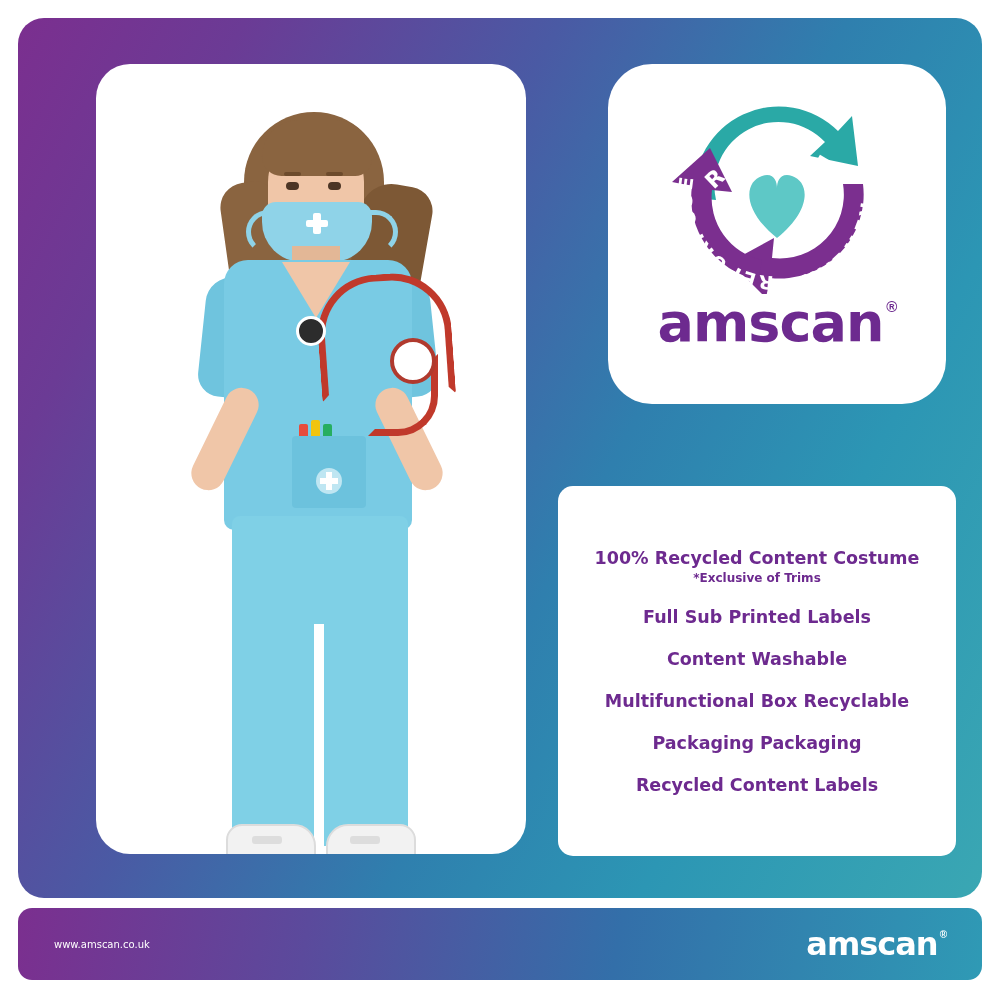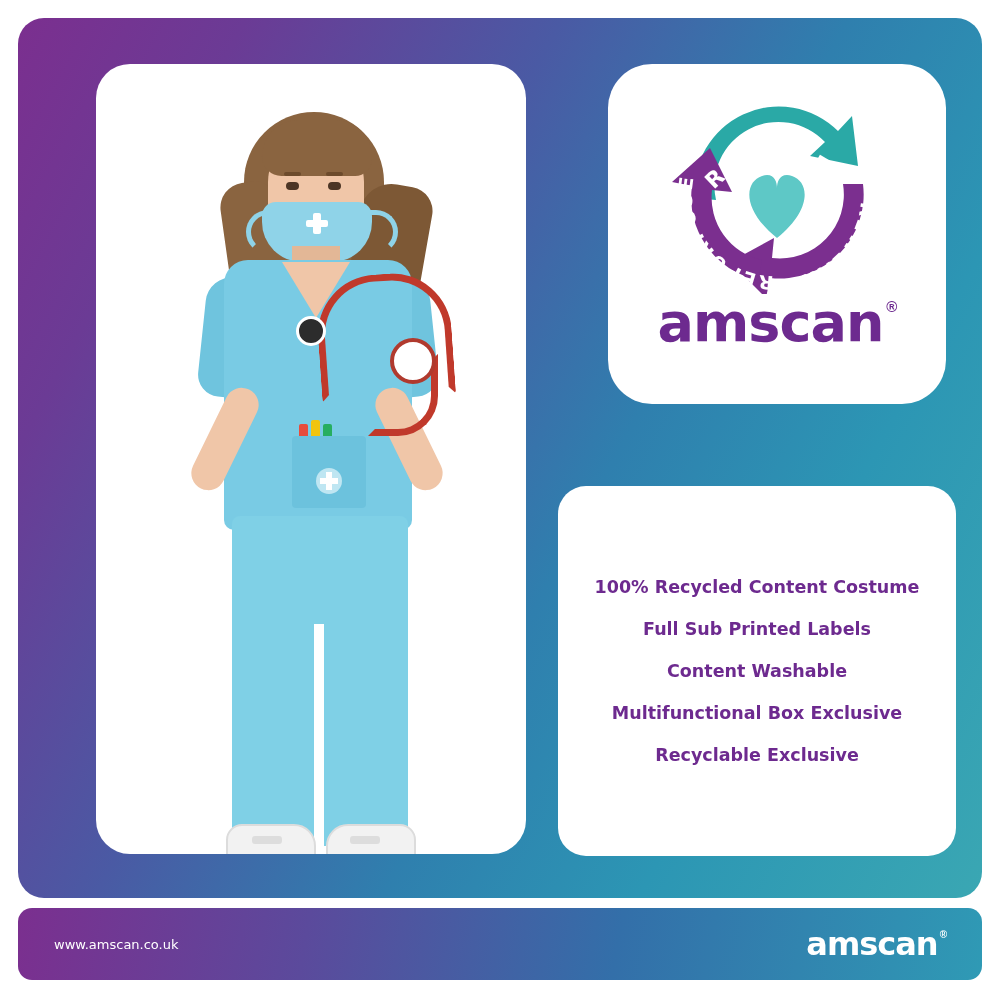--- a/index.html
+++ b/index.html
@@ -338,21 +338,21 @@
   }
 
   
   .features-card {
     position: absolute;
     left: 540px;
     top: 468px;
     width: 398px;
     height: 370px;
     background: #ffffff;
-    border-radius: 28px;
+    border-radius: 15px;
     display: flex;
     flex-direction: column;
     justify-content: center;
     align-items: center;
     box-sizing: border-box;
     padding: 12px 22px;
   }
   .feature {
     width: 100%;
     text-align: center;
@@ -379,21 +379,21 @@
     border-radius: 14px;
     background: linear-gradient(100deg, #7b2f8f 0%, #5b4a9c 30%, #336fa9 62%, #2f9ab5 100%);
     display: flex;
     align-items: center;
     justify-content: space-between;
     padding: 0 36px;
     box-sizing: border-box;
   }
   .footer .url {
     color: #ffffff;
-    font-size: 13px;
+    font-size: 10px;
     font-family: "DejaVu Sans", sans-serif;
   }
   .footer .brand-foot {
     display: flex;
     align-items: flex-start;
     color: #ffffff;
     font-weight: bold;
     letter-spacing: -1px;
   }
   .footer .brand-foot .word {
@@ -484,32 +484,36 @@
 
       <div class="brand">
         <span class="word">amscan</span>
         <span class="reg">®</span>
       </div>
     </div>
 
     <div class="features-card">
       <div class="feature">
         <span>100% Recycled Content Costume</span>
+        <span class="sub">*Exclusive of Trims</span>
       </div>
       <div class="feature">
         <span>Full Sub Printed Labels</span>
       </div>
       <div class="feature">
         <span>Content Washable</span>
       </div>
       <div class="feature">
-        <span>Multifunctional Box Exclusive</span>
+        <span>Multifunctional Box Recyclable</span>
       </div>
       <div class="feature">
-        <span>Recyclable Exclusive</span>
+        <span>Packaging Packaging</span>
+      </div>
+      <div class="feature">
+        <span>Recycled Content Labels</span>
       </div>
     </div>
 
   </div>
 
   <div class="footer">
     <span class="url">www.amscan.co.uk</span>
     <span class="brand-foot">
       <span class="word">amscan</span>
       <span class="reg">®</span>

